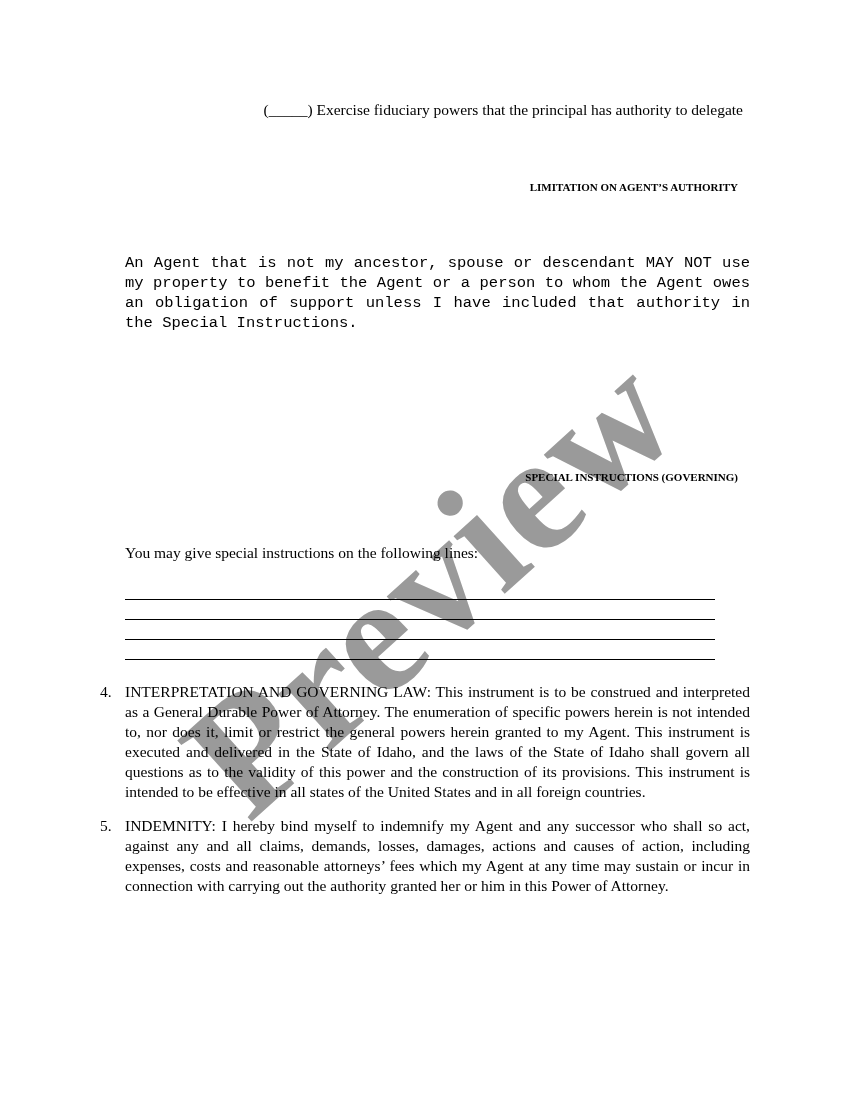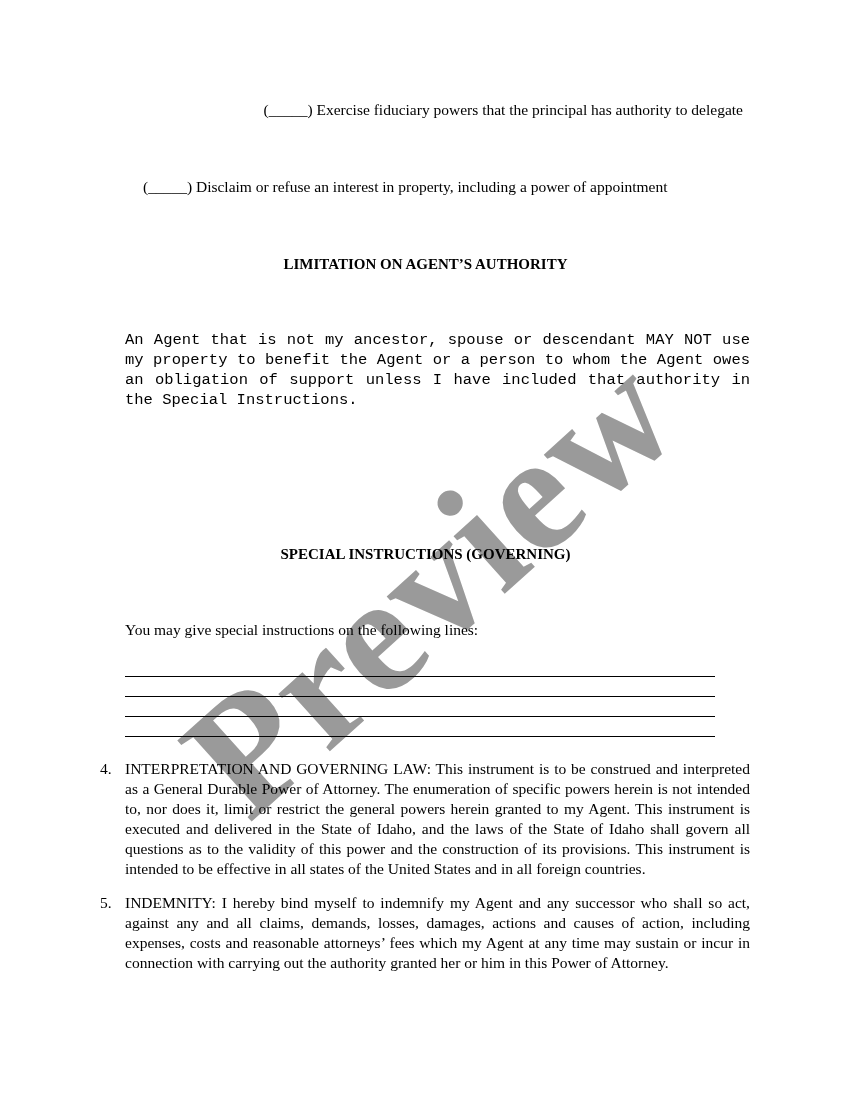--- a/index.html
+++ b/index.html
@@ -29,22 +29,22 @@
   }
 
   .content { position: relative; z-index: 2; font-size: 15.5px; line-height: 20px; }
 
   .power-item { margin-left: 143px; width: 600px; }
   .power-item.first { margin-top: 100px; text-align: right; }
   .power-item.second { margin-top: 57px; }
 
   .doc-heading {
     font-weight: bold;
-    font-size: 15px;
-    text-align: center;
+    font-size: 11px;
+    text-align: right;
     width: 625px;
     margin-left: 113px;
   }
   .heading-limitation { margin-top: 57px; }
   .heading-special { margin-top: 134px; }
 
   .para {
     margin-top: 56px;
     margin-left: 125px;
     width: 625px;
@@ -81,21 +81,20 @@
 <body>
 
 <div class="sheet">
 
   <div class="watermark">Preview</div>
 
   <div class="content">
 
     <div class="power-item first"><span>(_____)</span> <span>Exercise fiduciary powers that the principal has authority to delegate</span></div>
 
-    <div class="power-item second"><span>(_____)</span> <span>Disclaim or refuse an interest in property, including a power of appointment</span></div>
 
     <div class="doc-heading heading-limitation">LIMITATION ON AGENT’S AUTHORITY</div>
 
     <div class="para">An Agent that is not my ancestor, spouse or descendant MAY NOT use my property to benefit the Agent or a person to whom the Agent owes an obligation of support unless I have included that authority in the Special Instructions.</div>
 
     <div class="doc-heading heading-special">SPECIAL INSTRUCTIONS (GOVERNING)</div>
 
     <div class="prompt">You may give special instructions on the following lines:</div>
 
     <div class="ruled-lines">

